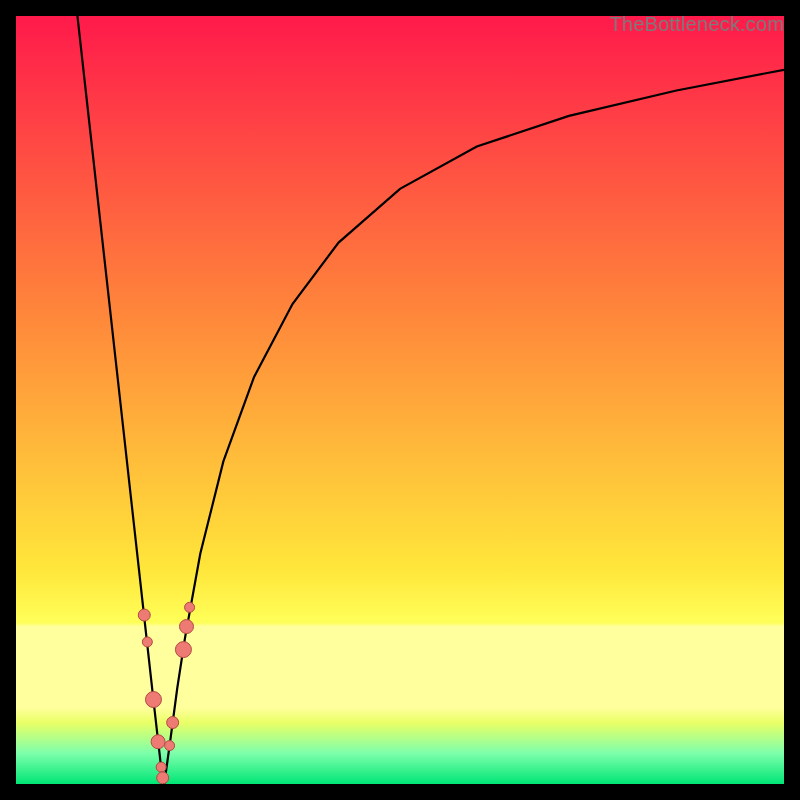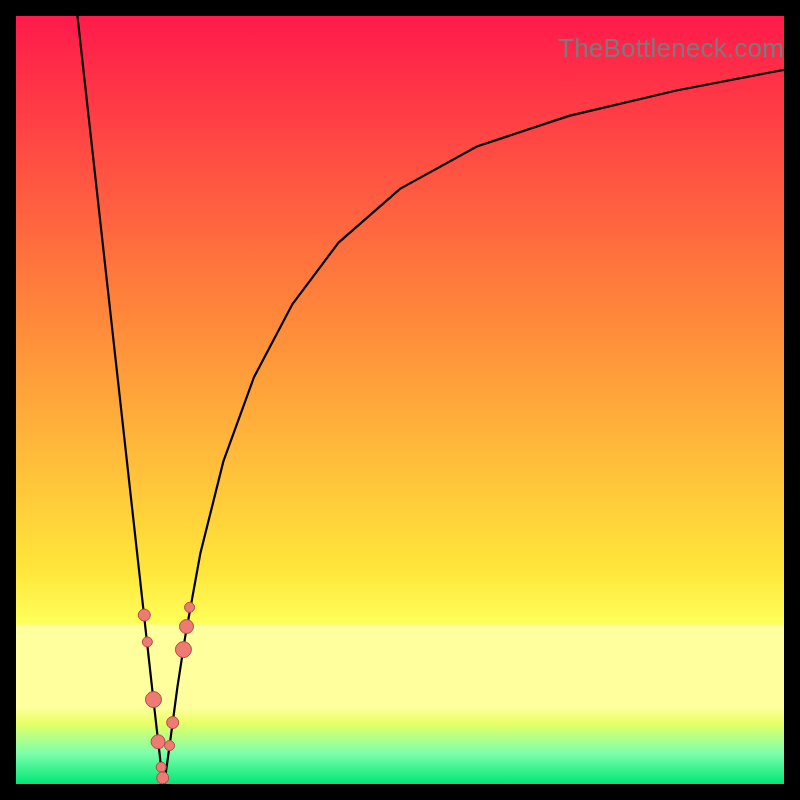--- a/index.html
+++ b/index.html
@@ -24,25 +24,24 @@
     left: 0;
     top: 0;
     width: 768px;
     height: 768px;
   }
   .watermark {
     position: absolute;
     right: 0px;
     top: -3px;
     color: #7b7b7b;
-    font-size: 26px;
+    font-size: 20px;
     letter-spacing: 0.2px;
     font-weight: 500;
     user-select: none;
-    margin-top: 20px;
   }
 </style>
 </head>
 <body>
 
 <div class="frame">
   <svg class="plot" viewBox="0 0 768 768">
     <defs>
       <linearGradient id="bg" x1="0" y1="0" x2="0" y2="1">
         <stop id="g0" offset="0%" stop-color="#ff1a4b"></stop>

